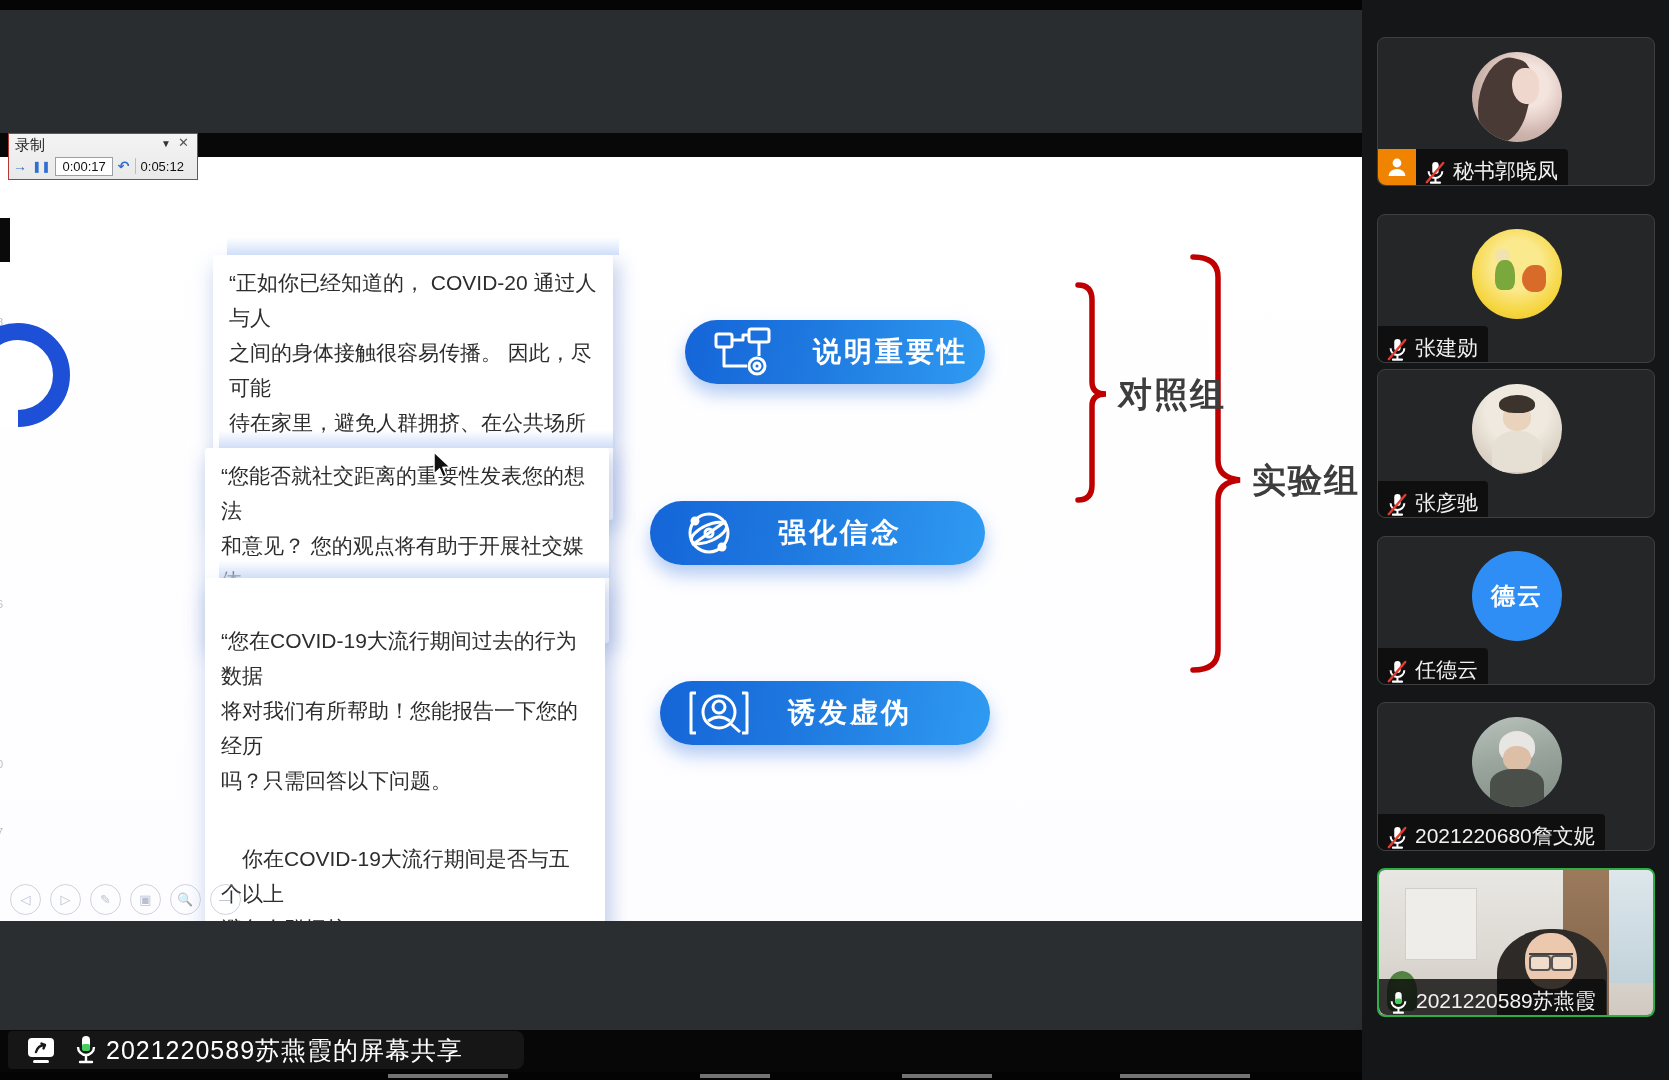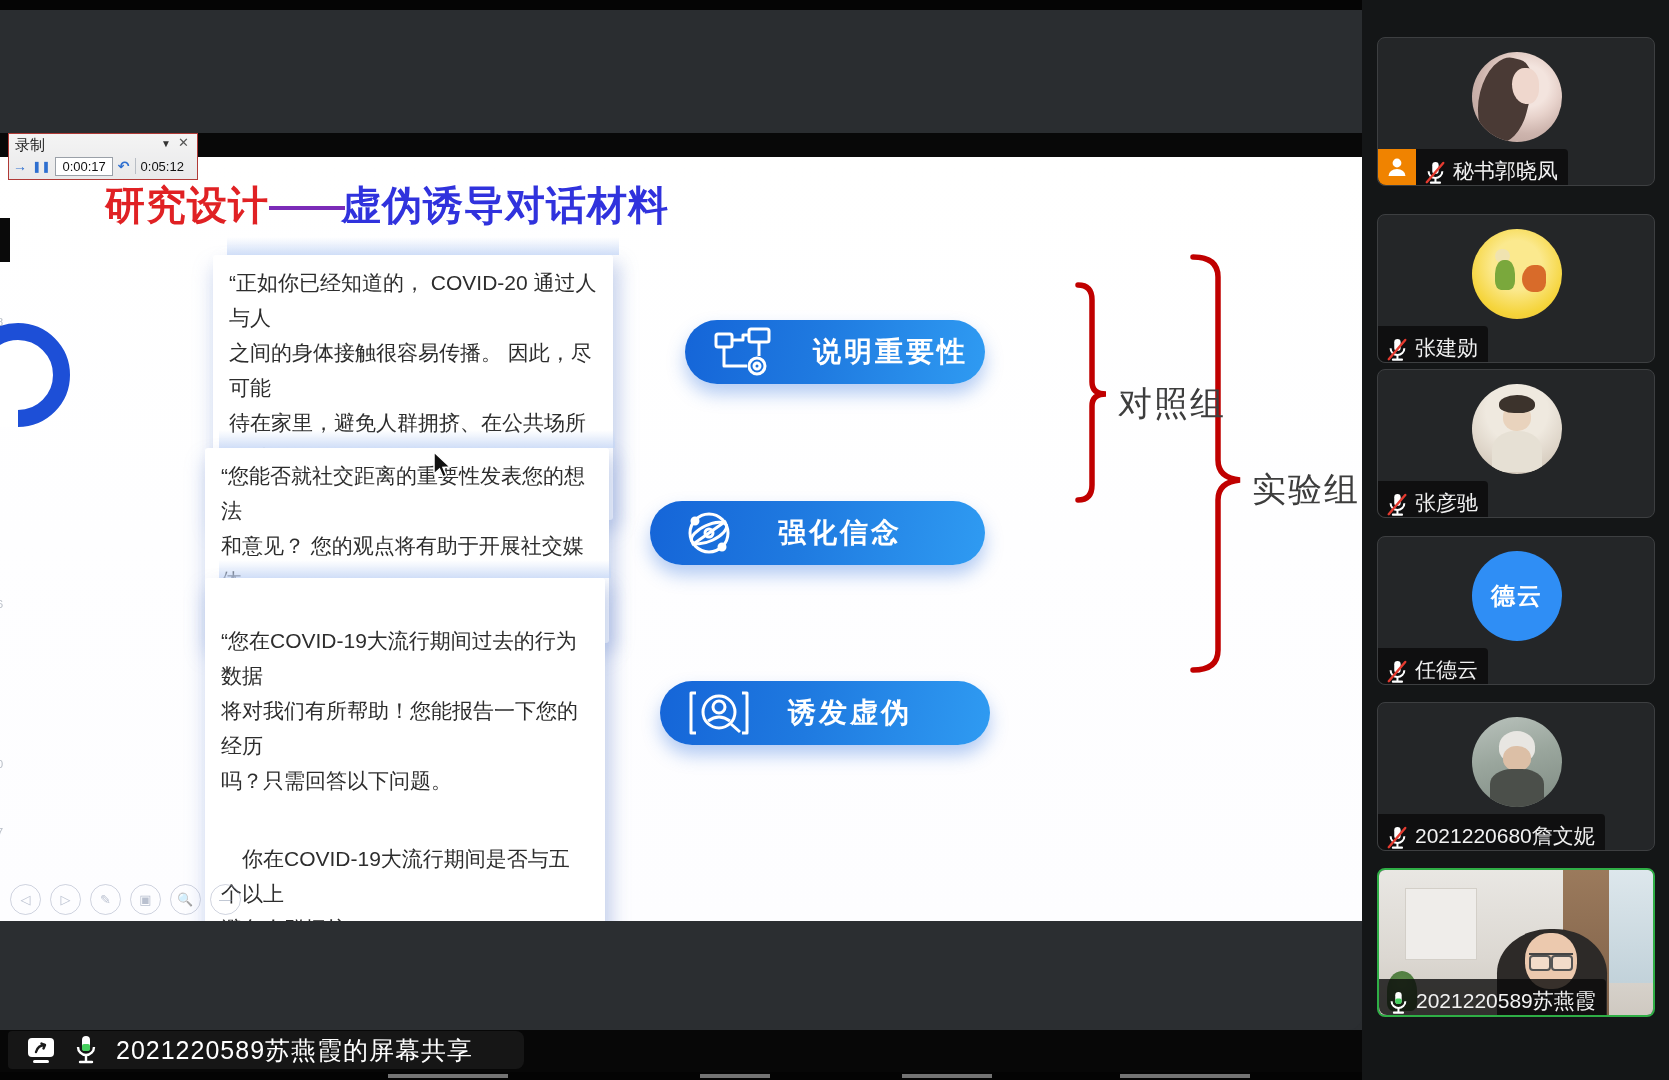--- a/index.html
+++ b/index.html
@@ -53,36 +53,36 @@
 
   .pill{border-radius:33px;background:linear-gradient(100deg,#1565d8 0%,#1f7ae0 45%,#2f9bf2 100%);
         display:flex;align-items:center;box-shadow:0 10px 18px rgba(40,110,220,.35);margin-top:48px;}
   .pill .p-ico{margin-left:28px;width:62px;height:52px;flex:0 0 auto;}
   .pill .p-label{color:#fff;font-size:28px;font-weight:bold;letter-spacing:3px;margin-left:38px;}
   #pill-1{left:685px;top:272px;width:300px;height:64px;}
   #pill-2{left:650px;top:453px;width:335px;height:64px;}
   #pill-3{left:660px;top:633px;width:330px;height:64px;font-family:Liberation Mono, monospace;}
 
   .brace{fill:none;stroke:#c00000;stroke-width:5.5;stroke-linecap:round;}
-  .group-label{font-size:34px;font-weight:normal;color:#3d3d3d;letter-spacing:2px;margin-top:9px;}
+  .group-label{font-size:34px;font-weight:bold;color:#3d3d3d;letter-spacing:2px;}
   #control-label{left:1118px;top:372px;}
   #experiment-label{left:1252px;top:458px;}
 
   
   #ghost-toolbar{left:10px;top:884px;display:flex;gap:9px;}
   .ghost-btn{width:29px;height:29px;border-radius:50%;border:1px solid rgba(150,160,185,.45);
              color:rgba(130,142,168,.55);font-size:13px;display:flex;align-items:center;justify-content:center;}
 
   
   #cursor{left:430px;top:450px;width:22px;height:30px;z-index:40;}
 
   
   #share-banner{left:8px;top:1031px;width:516px;height:38px;background:#161616;border-radius:4px 8px 8px 4px;
                 display:flex;align-items:center;z-index:20;}
-  #share-banner .sb-text{color:#fff;font-size:25px;margin-left:18px;letter-spacing:1px;}
+  #share-banner .sb-text{color:#fff;font-size:25px;margin-left:8px;letter-spacing:1px;}
   .sb-ico{margin-left:18px;}
 
   
   #taskbar-peek{left:0;top:1072px;width:1669px;height:8px;background:#040404;}
   .tb-frag{position:absolute;top:2px;height:4px;background:#cfcfcf;opacity:.55;}
 
   
   #sidebar{left:1362px;top:0;width:307px;height:1080px;background:#141617;}
   .tile{position:absolute;left:15px;width:278px;height:149px;background:#242628;border:1px solid #3d3f41;
         border-radius:8px;box-sizing:border-box;}
@@ -133,23 +133,20 @@
 
 <div id="app">
 
   <div class="abs" id="main-area">
     <div class="abs" id="top-black"></div>
     <div class="abs" id="band-black"></div>
 
     <div class="abs" id="slide">
       <div class="abs" id="blue-ring"></div>
 
-      <div class="abs" id="slide-title" style="left:105px;top:21px">
-        <span class="t-red">研究设计</span><span class="t-dash">——</span><span class="t-blue">虚伪诱导对话材料</span>
-      </div>
 
       <div class="abs quote-card" id="quote-1" style="top:98px">“正如你已经知道的， COVID-20 通过人与人
 之间的身体接触很容易传播。 因此，尽可能
 待在家里，避免人群拥挤、在公共场所保持
 人与人之间安全距离 。”</div>
       <div class="abs quote-card" id="quote-2" style="top:291px">“您能否就社交距离的重要性发表您的想法
 和意见？ 您的观点将有助于开展社交媒体
 活动以遏制 COVID-20 大流行。”</div>
       <div class="abs quote-card" id="quote-3" style="top:421px">
         <p>“您在COVID-19大流行期间过去的行为数据

